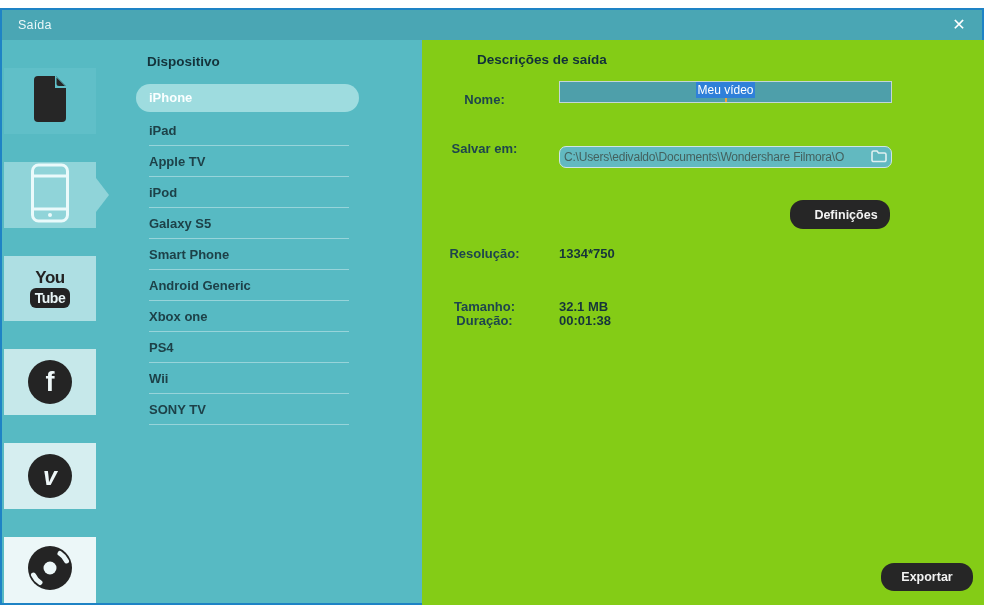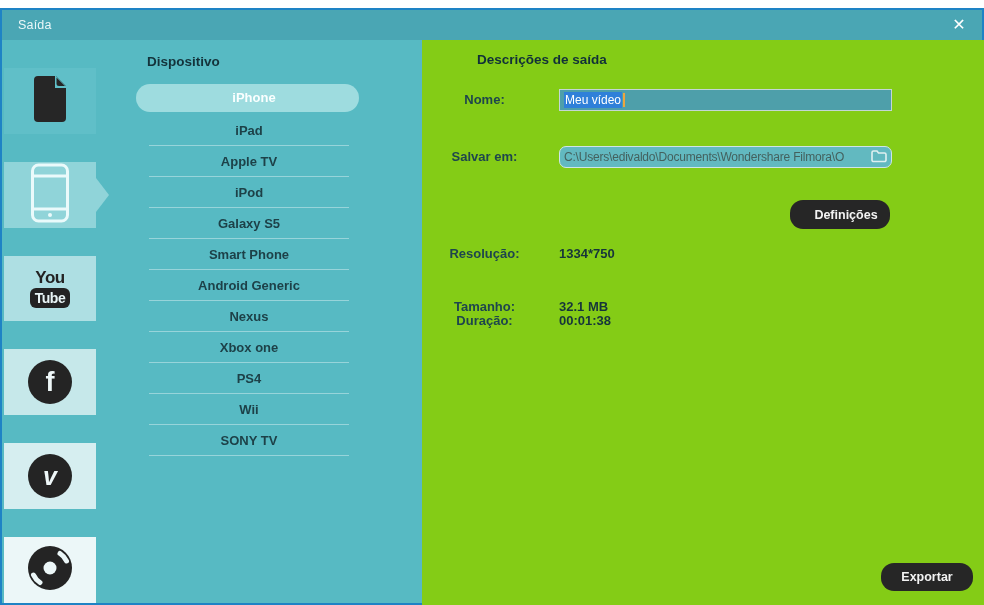--- a/index.html
+++ b/index.html
@@ -59,21 +59,21 @@
   .circle-icon {
     width:44px; height:44px; border-radius:50%; background:#242424;
     color:#eef7f8; display:flex; align-items:center; justify-content:center;
     font-weight:700; font-size:27px; line-height:44px;
   }
   .circle-icon.vimeo span { font-style:italic; font-size:25px; }
 
   
   .devices {
     position:absolute; left:94px; top:0; width:262px; height:563px;
-    background:#57bac3; z-index:1;text-align:center;
+    background:#57bac3; z-index:1;
   }
   .devices-header {
     position:absolute; left:51px; top:14px;
     font-size:13.5px; font-weight:700; color:#14333b;
   }
   .device-list { position:absolute; left:40px; top:44px; width:240px; }
   .device-item {
     margin-left:13px; width:200px; height:31px; line-height:31px;
     font-size:13px; font-weight:600; color:#1d4148;
     border-bottom:1px solid rgba(255,255,255,0.38); cursor:pointer;
@@ -210,47 +210,44 @@
           <div class="device-item">
             <span class="device-label">Galaxy S5</span>
           </div>
           <div class="device-item">
             <span class="device-label">Smart Phone</span>
           </div>
           <div class="device-item">
             <span class="device-label">Android Generic</span>
           </div>
           <div class="device-item">
-            <span class="device-label">Nexus</span>
-          </div>
-          <div class="device-item">
             <span class="device-label">Xbox one</span>
           </div>
           <div class="device-item">
             <span class="device-label">PS4</span>
           </div>
           <div class="device-item">
             <span class="device-label">Wii</span>
           </div>
           <div class="device-item">
             <span class="device-label">SONY TV</span>
           </div>
         </div>
     </div>
 
     <div class="output">
       <div class="output-header">Descrições de saída</div>
 
       <div class="row-label" style="top:49px;">Nome:</div>
-      <div class="text-input nome" style="top:49px;">
+      <div class="text-input nome" style="top:41px;flex-direction:column;">
         <span class="sel">Meu vídeo</span>
           <span class="caret"></span>
       </div>
 
-      <div class="row-label" style="top:106px;">Salvar em:</div>
+      <div class="row-label" style="top:98px;">Salvar em:</div>
       <div class="text-input salvar" style="top:106px;">
         <span class="path">C:\Users\edivaldo\Documents\Wondershare Filmora\O</span>
         <span>
           <svg width="16" height="14" viewBox="0 0 16 14" fill="none" stroke="#dff0f0" stroke-width="1.6">
             <path d="M1 3.5 a1.5 1.5 0 0 1 1.5 -1.5 H6 l1.5 2 H13.5 a1.5 1.5 0 0 1 1.5 1.5 V11 a1.5 1.5 0 0 1 -1.5 1.5 H2.5 A1.5 1.5 0 0 1 1 11 Z"></path>
           </svg>
         </span>
       </div>
 
       <div class="row-label" style="top:203px;">Resolução:</div>

